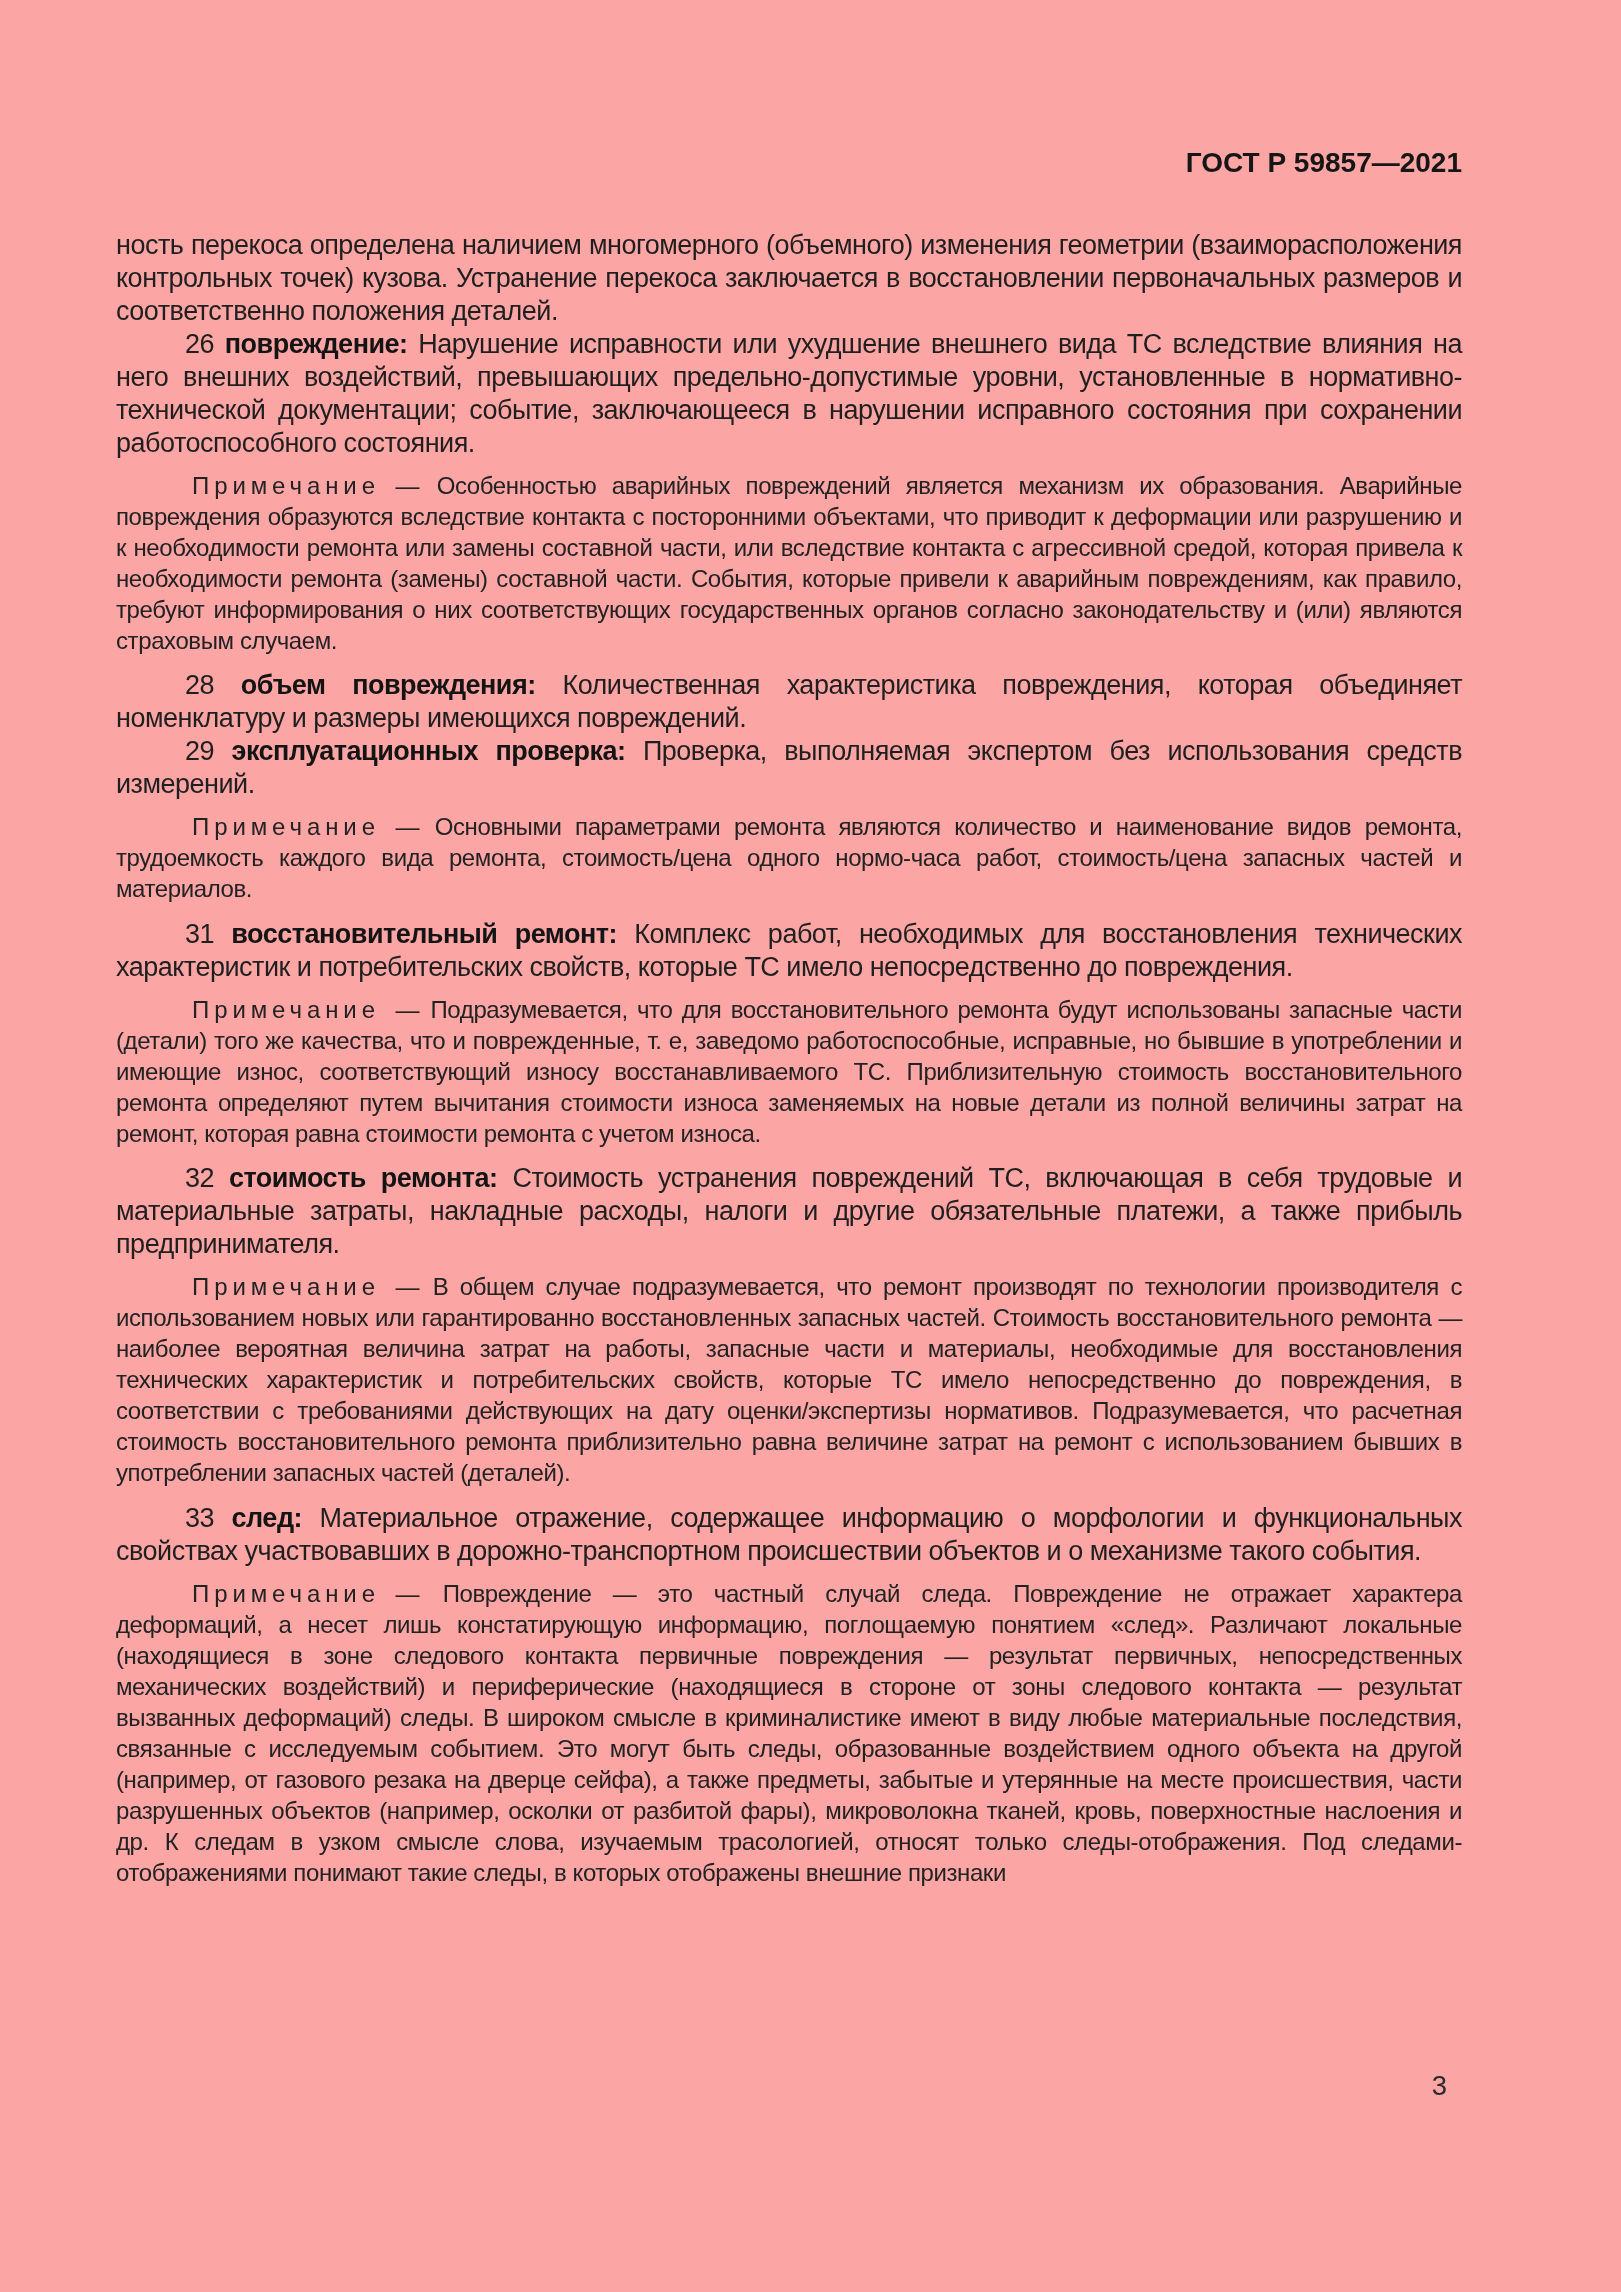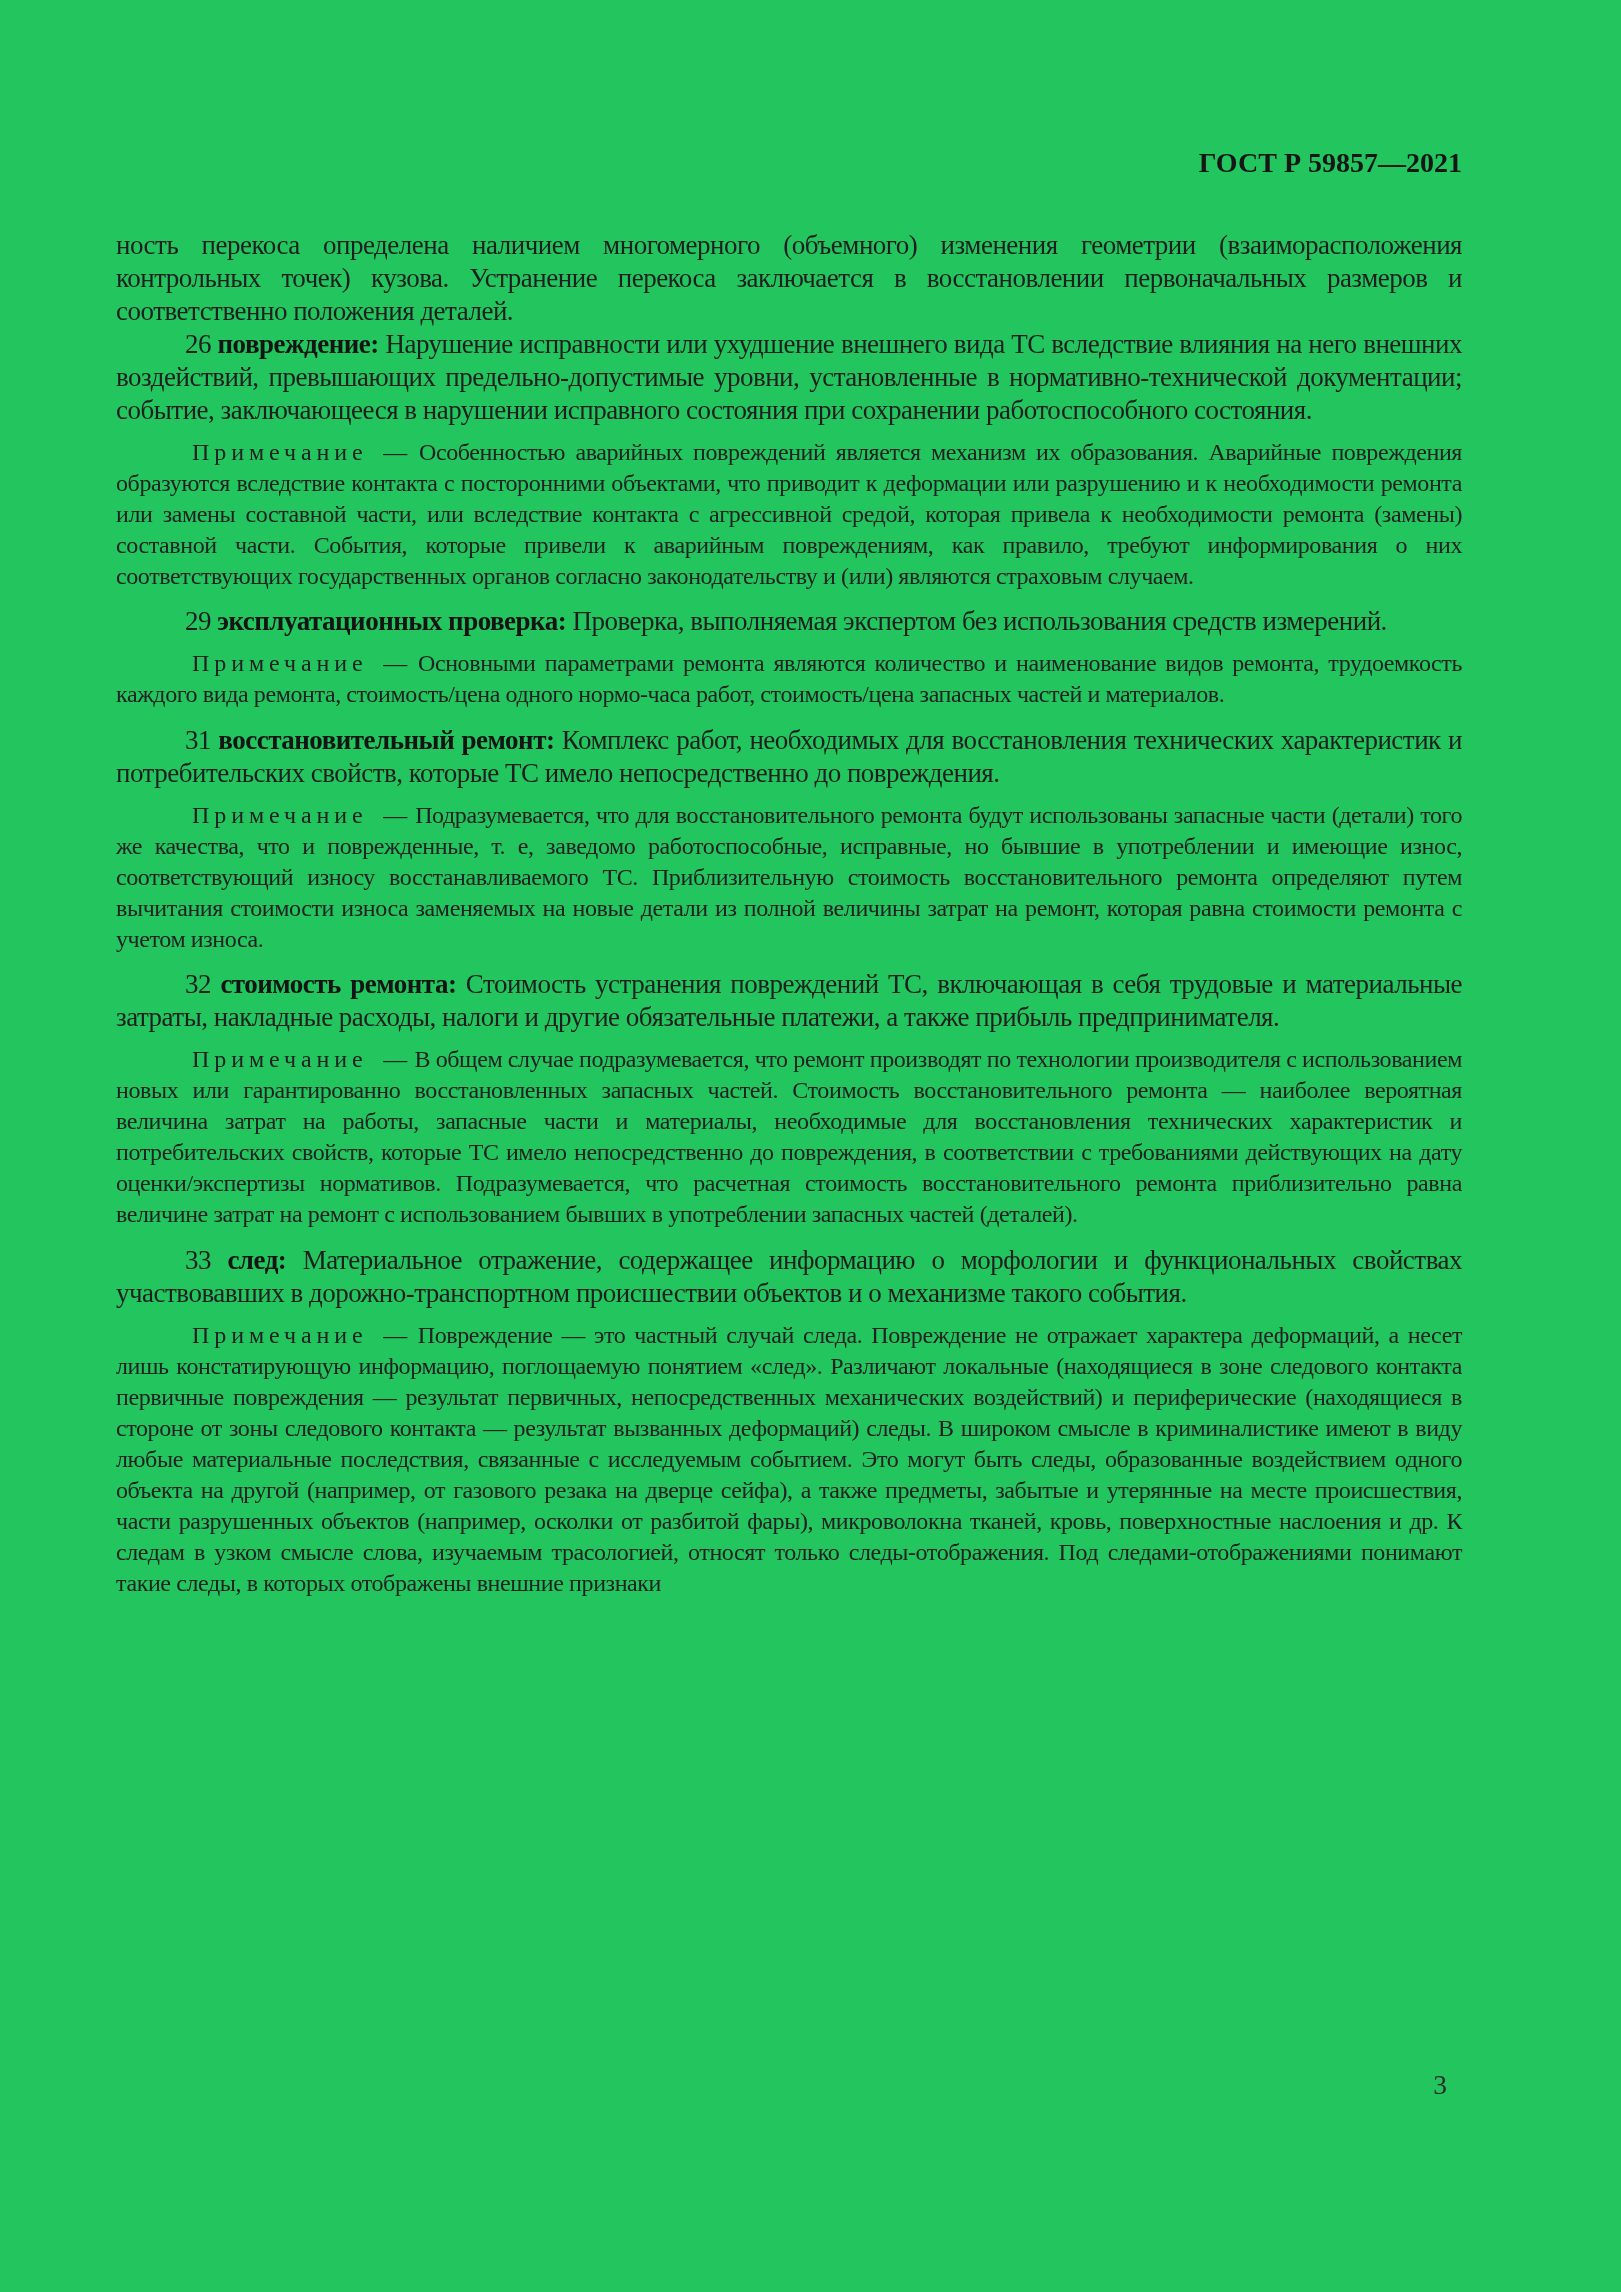--- a/index.html
+++ b/index.html
@@ -6,23 +6,22 @@
   body {
     width: 1621px; height: 2293px;
     background: #ffffff;
     font-family: "Liberation Sans", "DejaVu Sans", sans-serif;
     color: #1f1f1f;
     -webkit-font-smoothing: antialiased;
   }
   .page {
     position: relative;
     width: 1621px; height: 2293px;
-    background: #22c55e;
+    background: #fca5a5;
     overflow: hidden;
-    font-family: Liberation Serif, serif;
   }
   .content {
     margin-left: 116px;
     margin-right: 159px;
     padding-top: 147px;
   }
   .doc-header {
     text-align: right;
     font-weight: bold;
     font-size: 28px;
@@ -69,20 +68,21 @@
 
     <div class="doc-header">ГОСТ Р 59857—2021</div>
 
     <p class="body-text cont">ность перекоса определена наличием многомерного (объемного) изменения геометрии (взаиморасположения контрольных точек) кузова. Устранение перекоса заключается в восстановлении первоначальных размеров и соответственно положения деталей.</p>
 
     <p class="body-text term"><span class="num">26</span> <span class="tname">повреждение:</span> <span>Нарушение исправности или ухудшение внешнего вида ТС вследствие влияния на него внешних воздействий, превышающих предельно-допустимые уровни, установленные в нормативно-технической документации; событие, заключающееся в нарушении исправного состояния при сохранении работоспособного состояния.</span></p>
 
 
     <p class="note"><span class="note-label">Примечание</span><span class="note-dash">—</span> <span>Особенностью аварийных повреждений является механизм их образования. Аварийные повреждения образуются вследствие контакта с посторонними объектами, что приводит к деформации или разрушению и к необходимости ремонта или замены составной части, или вследствие контакта с агрессивной средой, которая привела к необходимости ремонта (замены) составной части. События, которые привели к аварийным повреждениям, как правило, требуют информирования о них соответствующих государственных органов согласно законодательству и (или) являются страховым случаем.</span></p>
 
+    <p class="body-text term"><span class="num">28</span> <span class="tname">объем повреждения:</span> <span>Количественная характеристика повреждения, которая объединяет номенклатуру и размеры имеющихся повреждений.</span></p>
 
     <p class="body-text term"><span class="num">29</span> <span class="tname">эксплуатационных проверка:</span> <span>Проверка, выполняемая экспертом без использования средств измерений.</span></p>
 
 
     <p class="note"><span class="note-label">Примечание</span><span class="note-dash">—</span> <span>Основными параметрами ремонта являются количество и наименование видов ремонта, трудоемкость каждого вида ремонта, стоимость/цена одного нормо-часа работ, стоимость/цена запасных частей и материалов.</span></p>
 
     <p class="body-text term"><span class="num">31</span> <span class="tname">восстановительный ремонт:</span> <span>Комплекс работ, необходимых для восстановления технических характеристик и потребительских свойств, которые ТС имело непосредственно до повреждения.</span></p>
 
     <p class="note"><span class="note-label">Примечание</span><span class="note-dash">—</span> <span>Подразумевается, что для восстановительного ремонта будут использованы запасные части (детали) того же качества, что и поврежденные, т. е, заведомо работоспособные, исправные, но бывшие в употреблении и имеющие износ, соответствующий износу восстанавливаемого ТС. Приблизительную стоимость восстановительного ремонта определяют путем вычитания стоимости износа заменяемых на новые детали из полной величины затрат на ремонт, которая равна стоимости ремонта с учетом износа.</span></p>
 

